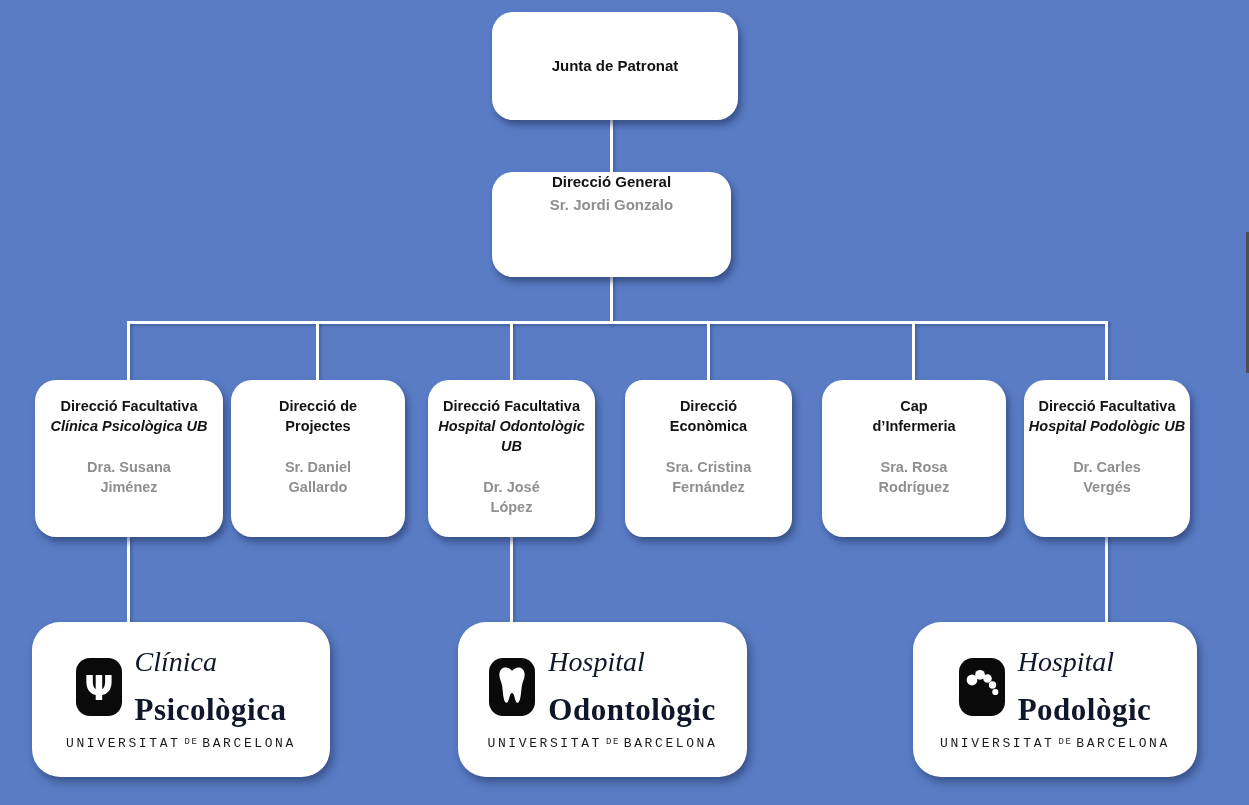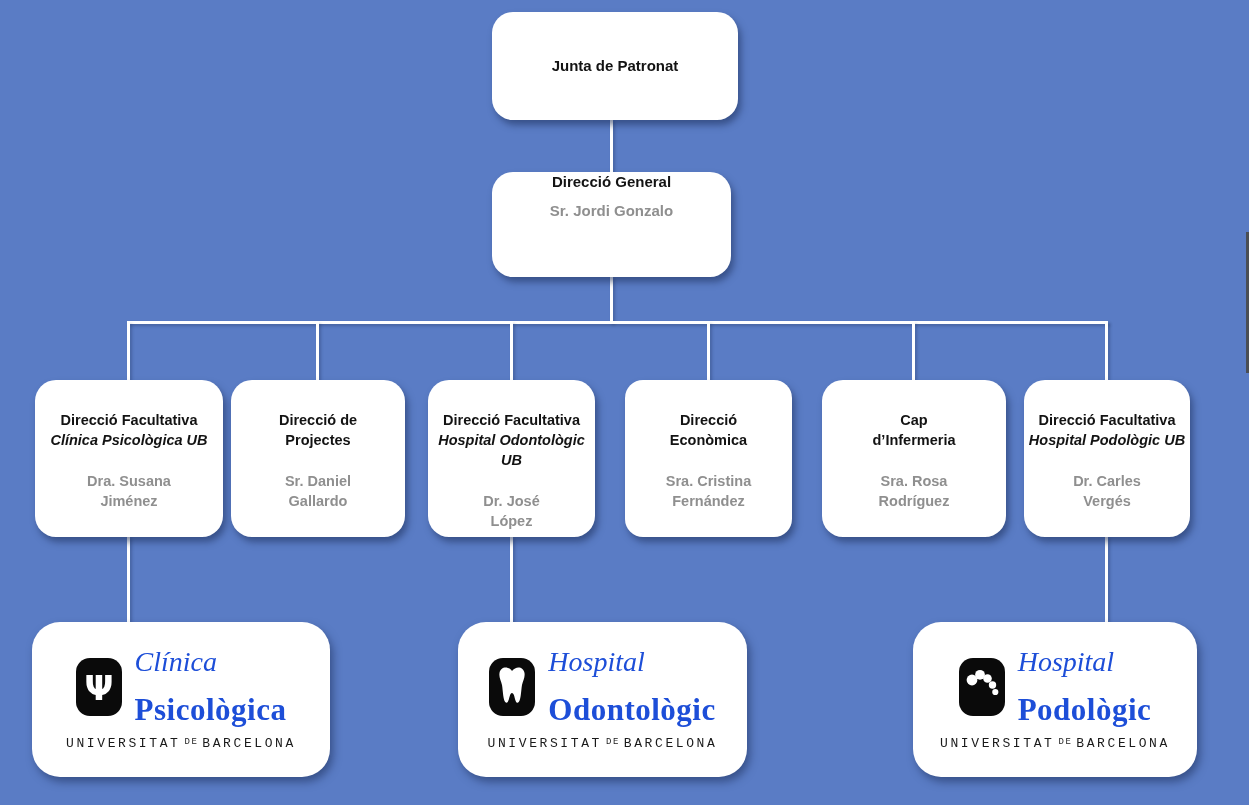--- a/index.html
+++ b/index.html
@@ -28,40 +28,40 @@
         box-shadow:3px 5px 7px rgba(28,46,88,.55);z-index:2;
         display:flex;flex-direction:column;align-items:center;text-align:center;box-sizing:border-box;}
   .node-title{font-weight:700;font-size:14.5px;color:#131313;line-height:1.38;white-space:pre-line;}
   .node-subtitle{font-weight:700;font-style:italic;font-size:14.5px;color:#131313;line-height:1.38;}
   .node-name{font-weight:700;font-size:14.5px;color:#8f8f8f;line-height:1.4;white-space:pre-line;margin-top:21px;}
 
   .node-junta{left:492px;top:12px;width:246px;height:108px;justify-content:center;}
   .node-junta .node-title{font-size:15px;}
   .node-general{left:492px;top:172px;width:239px;height:105px;justify-content:flex-start;}
   .node-general .node-title{font-size:15px;}
-  .node-general .node-name{margin-top:7px;font-size:15px;}
+  .node-general .node-name{margin-top:1px;font-size:15px;}
 
-  .child{top:380px;height:157px;padding-top:30px;}
+  .child{top:380px;height:157px;padding-top:16px;}
   .child-1{left:35px;width:188px;}
   .child-2{left:231px;width:174px;}
   .child-3{left:428px;width:167px;}
   .child-4{left:625px;width:167px;border-radius:18px;}
   .child-5{left:822px;width:184px;}
   .child-6{left:1024px;width:166px;}
 
   
   .logo-card{position:absolute;top:622px;height:155px;background:#ffffff;border-radius:28px;
              box-shadow:3px 5px 8px rgba(28,46,88,.55);z-index:2;
              display:flex;flex-direction:column;align-items:center;justify-content:center;box-sizing:border-box;}
   .logo-1{left:32px;width:298px;}
   .logo-2{left:458px;width:289px;}
   .logo-3{left:913px;width:284px;}
   .lockup-row{display:flex;flex-direction:row;align-items:center;}
   .crest{flex:0 0 auto;margin-right:13px;}
-  .logo-names{display:flex;flex-direction:column;align-items:flex-start;font-family:"Liberation Serif",serif;color:#1d4ed8;gap:18px;}
+  .logo-names{display:flex;flex-direction:column;align-items:flex-start;font-family:"Liberation Serif",serif;color:#0f172a;gap:18px;}
   .logo-line1{font-style:italic;font-size:28px;line-height:1.0;}
   .logo-line2{font-weight:700;font-size:31px;line-height:1.05;letter-spacing:.5px;font-family:Liberation Serif, serif;}
   .univ-row{font-family:Liberation Mono, monospace;color:#1a1a1a;margin-top:9px;
             font-size:13px;letter-spacing:2.6px;white-space:nowrap;}
   .univ-de{font-size:9px;letter-spacing:1.5px;vertical-align:2.5px;margin:0 4px;}
 
   
   .edge-strip{position:absolute;right:0;top:232px;width:3px;height:141px;background:#4a4e55;z-index:3;}
 </style>
 </head>

